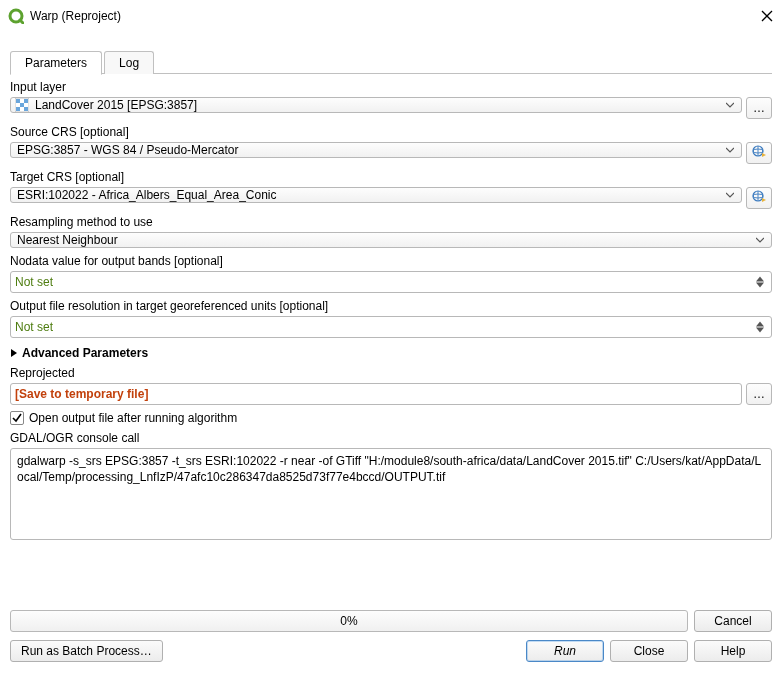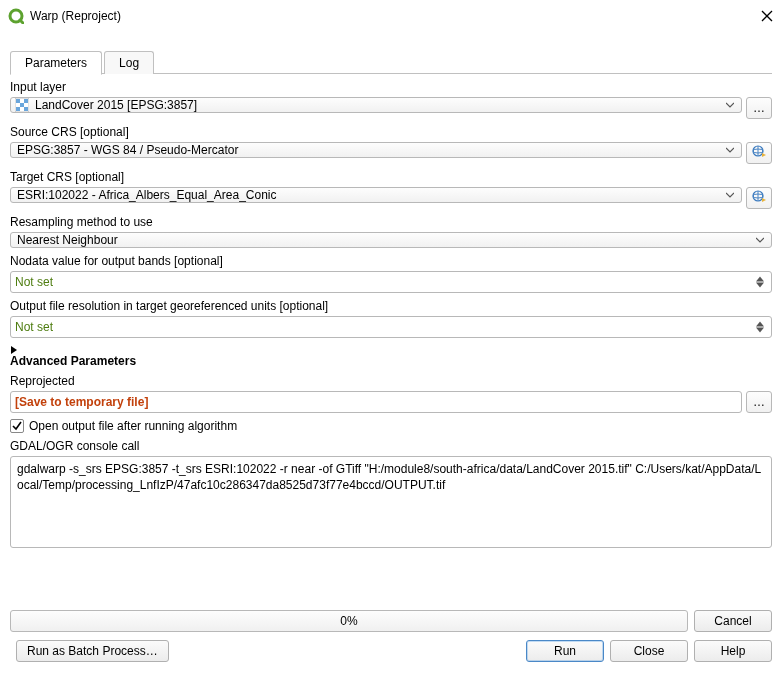--- a/index.html
+++ b/index.html
@@ -102,24 +102,23 @@
   }
   .spinfield .txt, .txtfield .txt { flex: 1; color: #4d7c0f; }
   .txtfield .placeholder { color: #c2410c; font-weight: bold; }
   .spinfield .spin {
     width: 14px;
     display: flex; flex-direction: column; align-items: center;
     gap: 0px;
   }
   .spinfield .spin svg { display:block; }
   .expander {
-    display: flex; 
+    display: flex; align-items: center;
     margin: 8px 0 4px 0;
     cursor: pointer;
-    flex-direction: column;
   }
   .expander svg { margin-right: 4px; }
   .expander .lbl { font-weight: bold; }
   .checkbox-row {
     display: flex; align-items: center;
     margin: 6px 0 4px 0;
   }
   .checkbox-row .box {
     width: 14px; height: 14px;
     border: 1px solid #888;
@@ -159,24 +158,25 @@
     padding: 0 10px;
     border: 1px solid #b0b0b0;
     border-radius: 3px;
     background: linear-gradient(#fbfbfb,#ececec);
     display:flex; align-items:center; justify-content:center;
     cursor: pointer;
   }
   .btn.primary {
     border: 1px solid #4a88c7;
     box-shadow: inset 0 0 0 1px rgba(90,160,230,0.35);
+    font-style: italic;
   }
   .bottom-row {
     position: absolute;
-    left: 16px; right: 10px;
+    left: 10px; right: 10px;
     bottom: 12px;
     display: flex;
     gap: 6px;
   }
   .bottom-row .btn-batch {
     height: 22px;
     padding: 0 10px;
     border: 1px solid #b0b0b0;
     border-radius: 3px;
     background: linear-gradient(#fbfbfb,#ececec);

